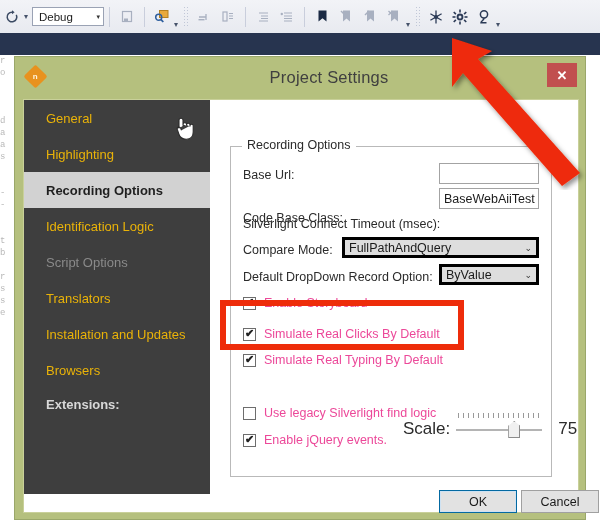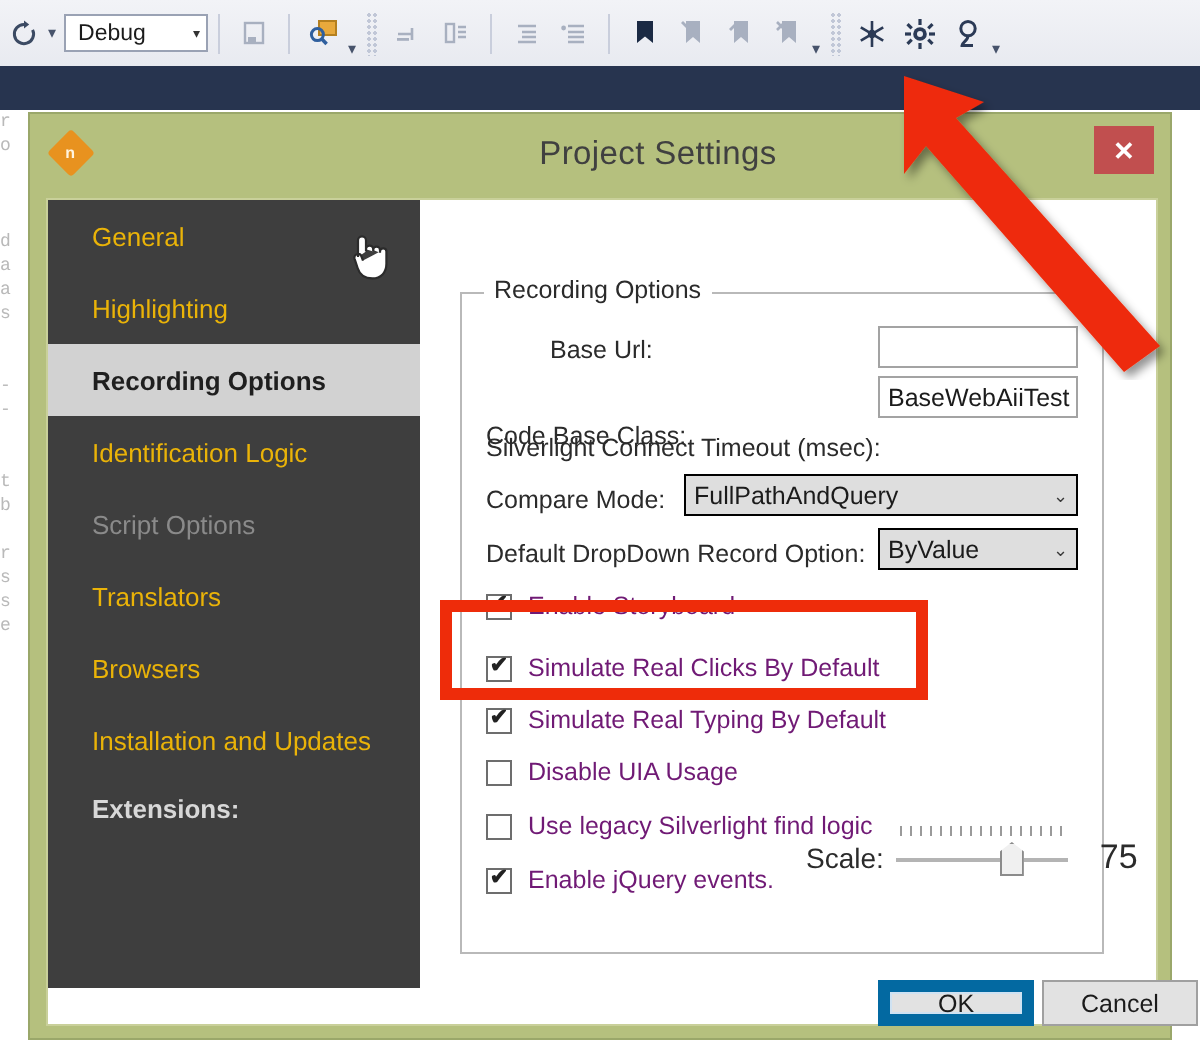--- a/index.html
+++ b/index.html
@@ -131,45 +131,45 @@
   }
   .flabel{font-size:12.5px;color:#2b2b2b;white-space:nowrap;}
   .ftext{
     position:absolute;height:21px;background:#fff;
     border:1px solid #a3a3a3;box-sizing:border-box;
     font-size:12.5px;color:#1b1b1b;padding:0 4px;
     display:flex;align-items:center;font-family:"Liberation Sans",sans-serif;
   }
   .fselect{
     position:absolute;height:21px;background:#dedede;
-    border:1px solid #000000;box-sizing:border-box;
+    border:3px solid #000000;box-sizing:border-box;
     font-size:12.5px;color:#1b1b1b;padding:4px 4px;
     display:flex;align-items:center;justify-content:space-between;
   }
   .fselect .ar{font-size:9px;color:#3a3a3a;}
 
   
   .cbrow{
     position:absolute;left:12px;height:24px;display:flex;align-items:center;
   }
   .cbox{
     width:13px;height:13px;border:1px solid #6d6d6d;background:#fff;
     box-sizing:border-box;display:flex;align-items:center;justify-content:center;
     margin-right:8px;flex:none;cursor:pointer;
   }
   .cbox .tick{
     font-size:11px;line-height:1;color:#222;font-weight:bold;
     display:none;margin-top:-1px;
   }
   .cbox.checked .tick{display:block;}
-  .cblabel{font-size:12.5px;color:#701a75;white-space:nowrap;}
+  .cblabel{font-size:12.5px;color:#ec4899;white-space:nowrap;}
 
   
   #scalewrap{position:absolute;left:172px;top:272px;display:flex;align-items:center;}
-  #scalelabel{font-size:14px;color:#2b2b2b;margin-right:6px;}
+  #scalelabel{font-size:17px;color:#2b2b2b;margin-right:6px;}
   #slider{position:relative;width:86px;height:18px;}
   #slider .ticks{
     position:absolute;left:2px;top:-7px;width:82px;height:5px;
     background-image:linear-gradient(to right,#9a9a9a 1px,transparent 1px);
     background-size:5px 5px;
   }
   #slider .track{
     position:absolute;left:0;top:9px;width:86px;height:2px;background:#b4b4b4;
   }
   #slider .thumb{
@@ -181,21 +181,21 @@
   #scaleval{font-size:17px;color:#2b2b2b;margin-left:16px;}
 
   
   .dbtn{
     position:absolute;width:78px;height:23px;background:#e2e2e2;
     border:1px solid #a0a0a0;box-sizing:border-box;
     font-size:12.5px;color:#1b1b1b;cursor:pointer;
     display:flex;align-items:center;justify-content:center;
     font-family:"Liberation Sans",sans-serif;
   }
-  #okbtn{left:229px;top:390px;border:6px solid #0369a1;box-shadow:inset 0 0 0 1px #cfe2f2;}
+  #okbtn{left:229px;top:390px;border:1px solid #0369a1;box-shadow:inset 0 0 0 1px #cfe2f2;}
   #cancelbtn{left:311px;top:390px;}
 
   
   #redbox{
     position:absolute;left:220px;top:300px;width:244px;height:50px;
     border:6px solid #ee2c0a;box-sizing:border-box;pointer-events:none;
   }
   #redarrow{
     position:absolute;left:430px;top:25px;width:170px;height:165px;
     pointer-events:none;
@@ -378,36 +378,36 @@
       <div class="nav-item">
         <span>Identification Logic</span>
       </div>
       <div class="nav-item disabled">
         <span>Script Options</span>
       </div>
       <div class="nav-item">
         <span>Translators</span>
       </div>
       <div class="nav-item">
+        <span>Installation and Updates</span>
+      </div>
+      <div class="nav-item">
         <span>Browsers</span>
-      </div>
-      <div class="nav-item">
-        <span>Installation and Updates</span>
       </div>
       <div class="nav-item head">
         <span>Extensions:</span>
       </div>
     </div>
 
     <div id="pane">
 
       <div id="groupbox">
         <div id="group-legend">Recording Options</div>
 
-        <div class="frow" style="top:16px;margin-left:32px;">
+        <div class="frow" style="top:16px;">
           <span class="flabel">Base Url:</span>
         </div>
         <div class="ftext" style="left:208px;top:16px;width:100px;"></div>
 
         <div class="frow" style="top:59px;">
           <span class="flabel">Code Base Class:</span>
         </div>
         <div class="ftext" style="left:208px;top:41px;width:100px;">BaseWebAiiTest</div>
 
         <div class="frow" style="top:65px;">
@@ -451,24 +451,20 @@
           <span class="cbox checked">
               <span class="tick">✔</span>
             </span>
           <span class="cblabel">Simulate Real Clicks By Default</span>
         </div>
         <div class="cbrow" style="top:201px;">
           <span class="cbox checked">
               <span class="tick">✔</span>
             </span>
           <span class="cblabel">Simulate Real Typing By Default</span>
-        </div>
-        <div class="cbrow" style="top:227px;">
-          <span class="cbox"></span>
-          <span class="cblabel">Disable UIA Usage</span>
         </div>
         <div class="cbrow" style="top:254px;">
           <span class="cbox"></span>
           <span class="cblabel">Use legacy Silverlight find logic</span>
         </div>
         <div class="cbrow" style="top:281px;">
           <span class="cbox checked">
               <span class="tick">✔</span>
             </span>
           <span class="cblabel">Enable jQuery events.</span>

